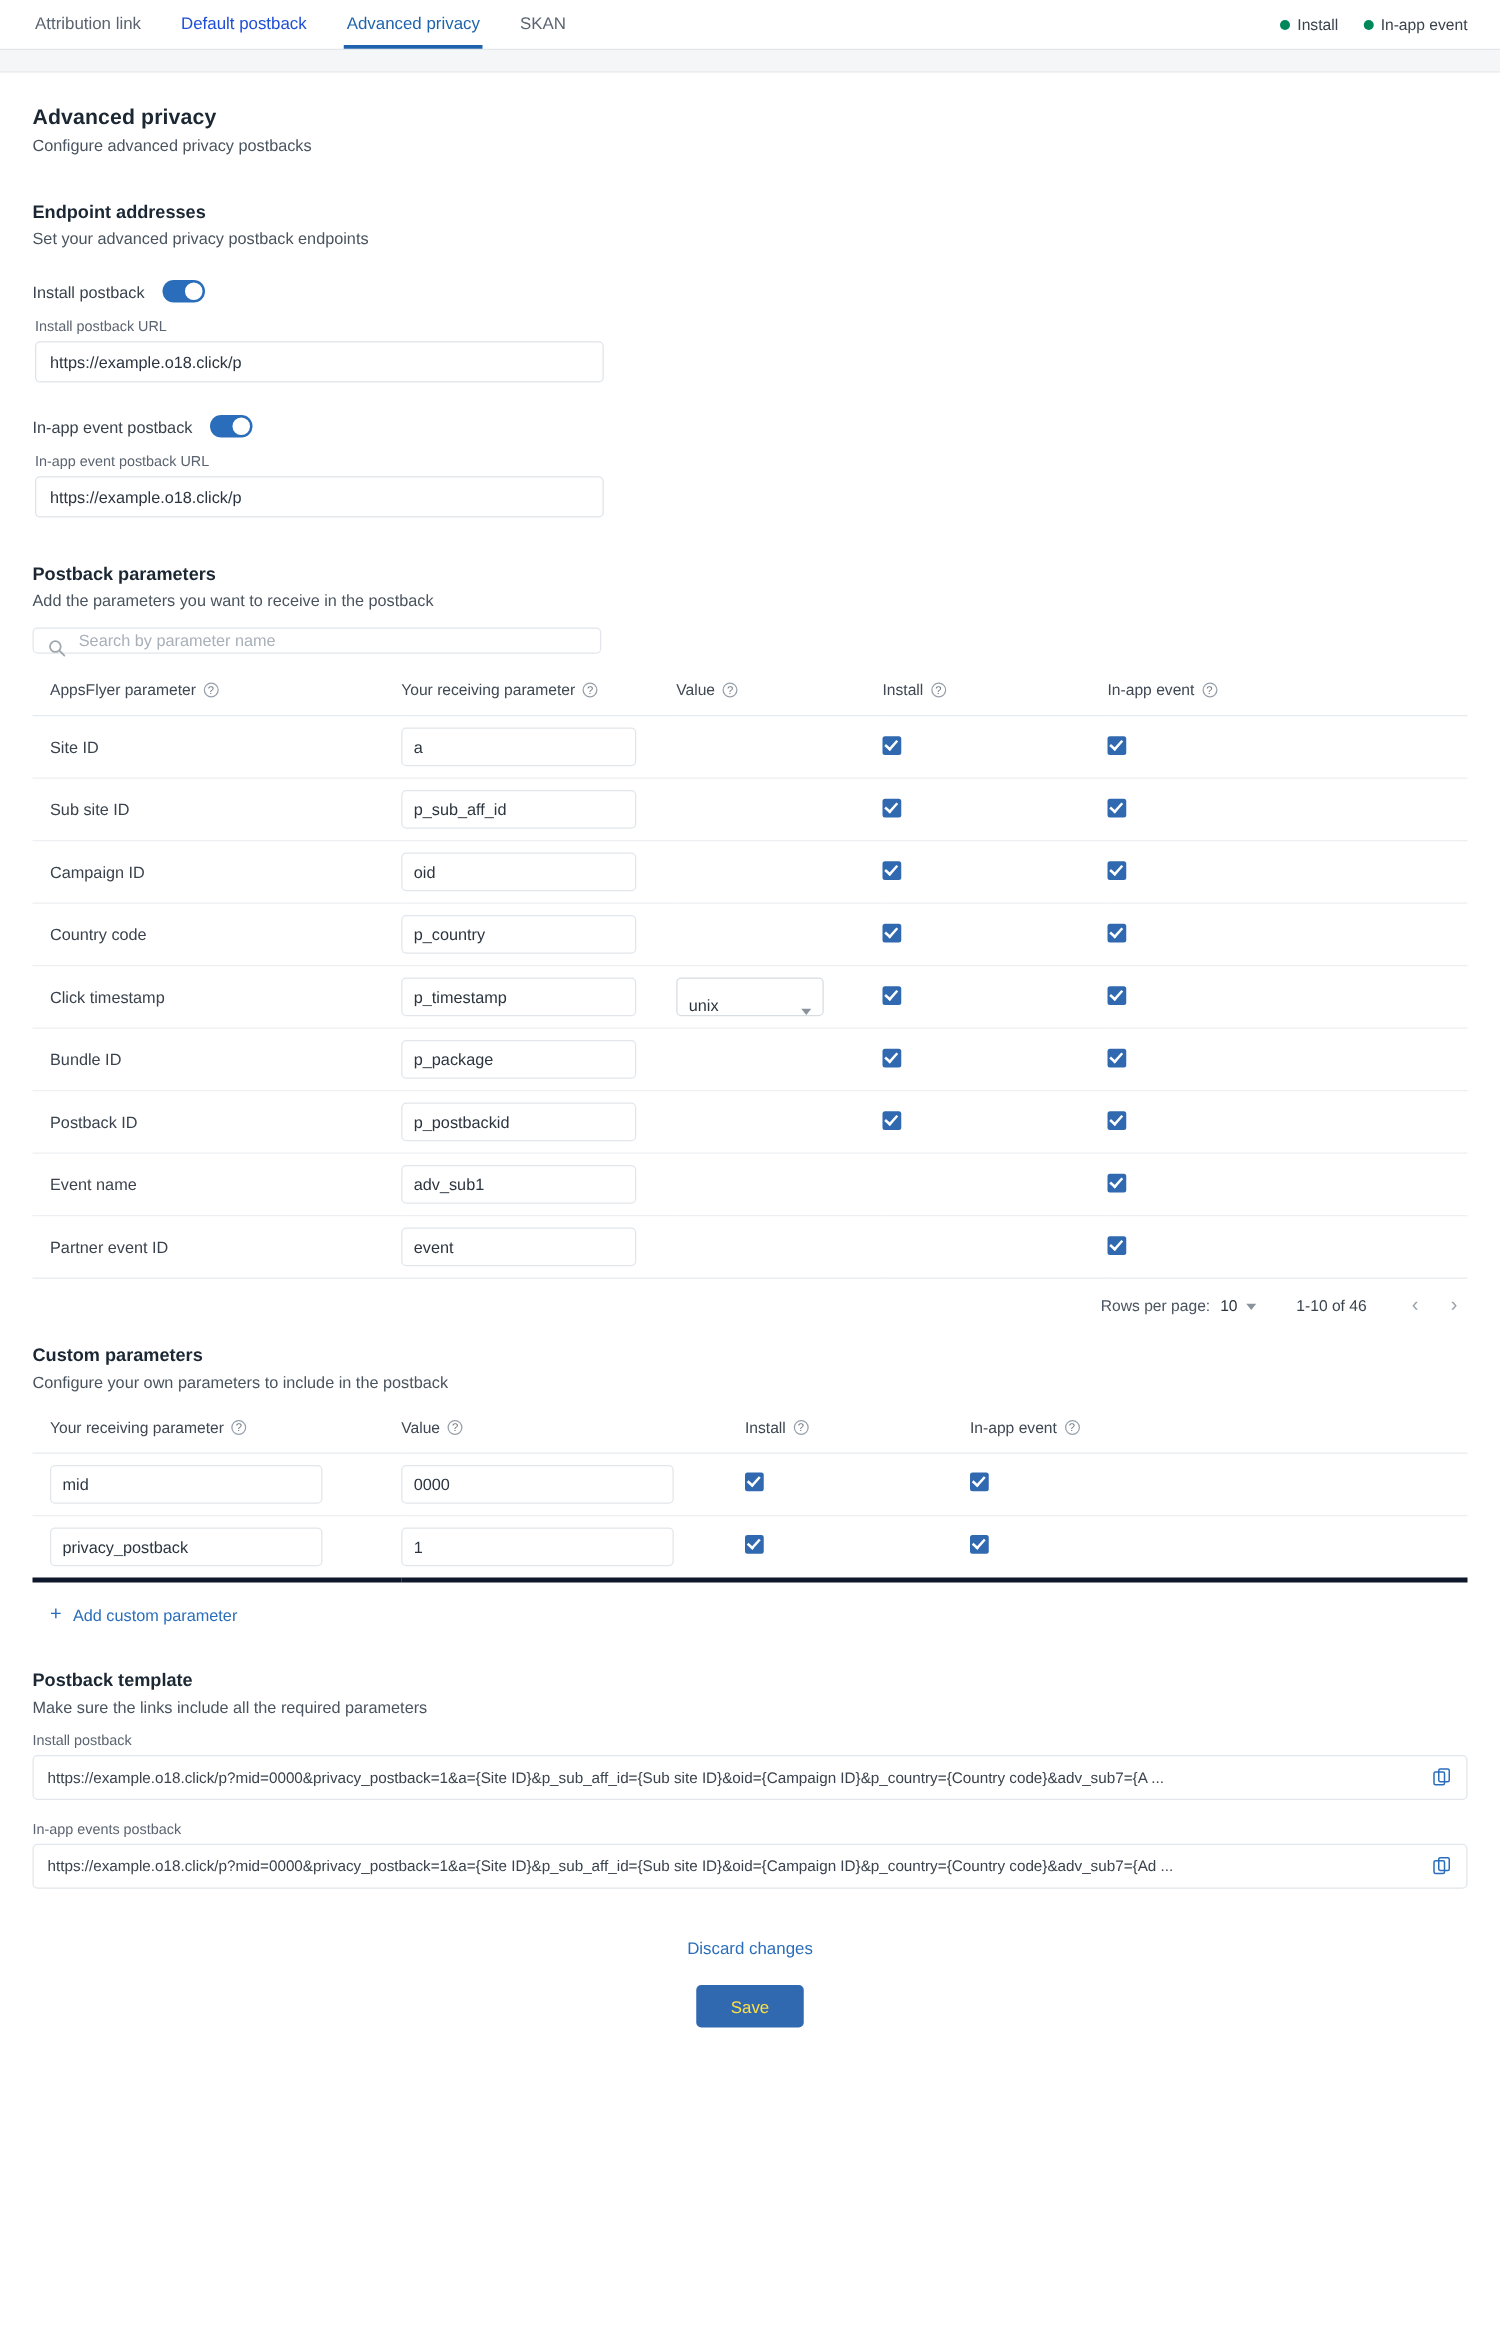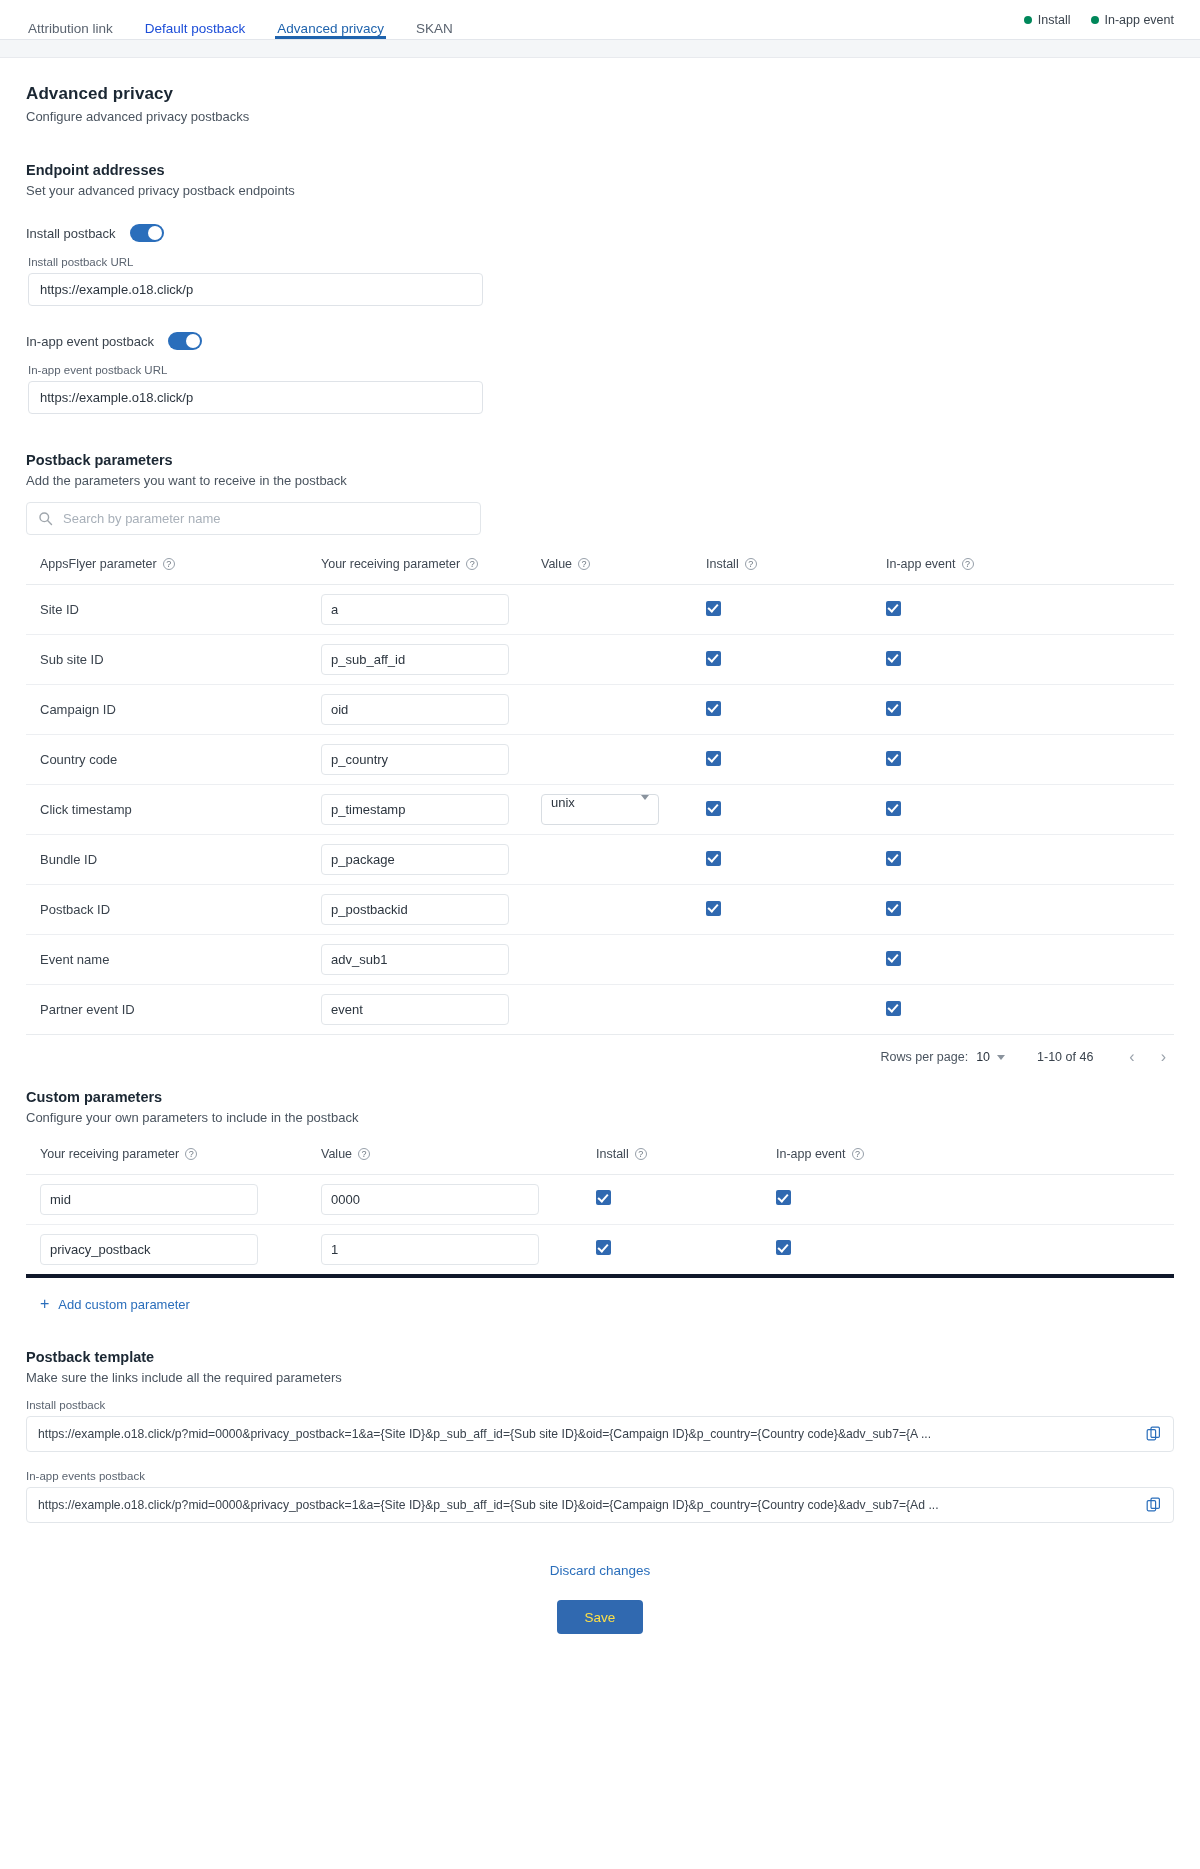--- a/index.html
+++ b/index.html
@@ -16,21 +16,21 @@
     height: 40px;
     background: #fff;
     border-bottom: 1px solid #e3e6eb;
     display: flex;
     align-items: stretch;
     padding: 0 26px;
     position: relative;
   }
   .tabs { display: flex; align-items: stretch; gap: 28px; }
   .tab {
-    display: flex; align-items: flex-end;
+    display: flex; align-items: center;
     font-size: 13.5px;
     color: #5b6470;
     cursor: pointer;
     padding: 0 2px;
     border-bottom: 3px solid transparent;
     white-space: nowrap;
   }
   .tab.link { color: #1d4ed8; }
   .tab.active { color: #1f63ad; border-bottom-color: #1f63ad; font-weight: 400; }
   .legend {
@@ -70,21 +70,21 @@
     background: #fff;
     font-size: 13px; color: #2c353f;
     padding: 14px 11px;
     font-family: "Liberation Sans", sans-serif;
     outline: none;
   }
 
   
   .search-wrap { position: relative; width: 455px; margin-top: 14px; }
   .search-wrap .search-input {
-    width: 455px; height: 33px;
+    width: 455px; height: 21px;
     border: 1px solid #e2e6ea; border-radius: 4px; background: #fff;
     font-size: 13px; color: #2c353f;
     padding: 0 11px 0 36px;
     font-family: "Liberation Sans", sans-serif; outline: none;
   }
   .search-wrap .search-input::placeholder { color: #a8b0b9; }
   .search-icon {
     position: absolute; left: 12px; top: 9px;
     width: 15px; height: 15px; opacity: .65;
   }
@@ -116,21 +116,21 @@
   .row-input {
     width: 188px; height: 31px;
     border: 1px solid #e2e6ea; border-radius: 4px; background: #fff;
     font-size: 13px; color: #2c353f; padding: 0 9px;
     font-family: "Liberation Sans", sans-serif; outline: none;
   }
   .select {
     width: 118px; height: 31px;
     border: 1px solid #d8dde2; border-radius: 4px; background: #fff;
     font-size: 13px; color: #2c353f;
-    padding: 0 9px; display: flex; align-items: flex-start;
+    padding: 0 9px; display: flex; align-items: flex-end;
     justify-content: space-between; cursor: pointer;
   }
   .caret {
     width: 0; height: 0;
     border-left: 4px solid transparent; border-right: 4px solid transparent;
     border-top: 5px solid #8a939d;
   }
   .cbx {
     width: 15px; height: 15px; border-radius: 2px;
     background: #3069b0; position: relative; cursor: pointer; display: inline-block;

